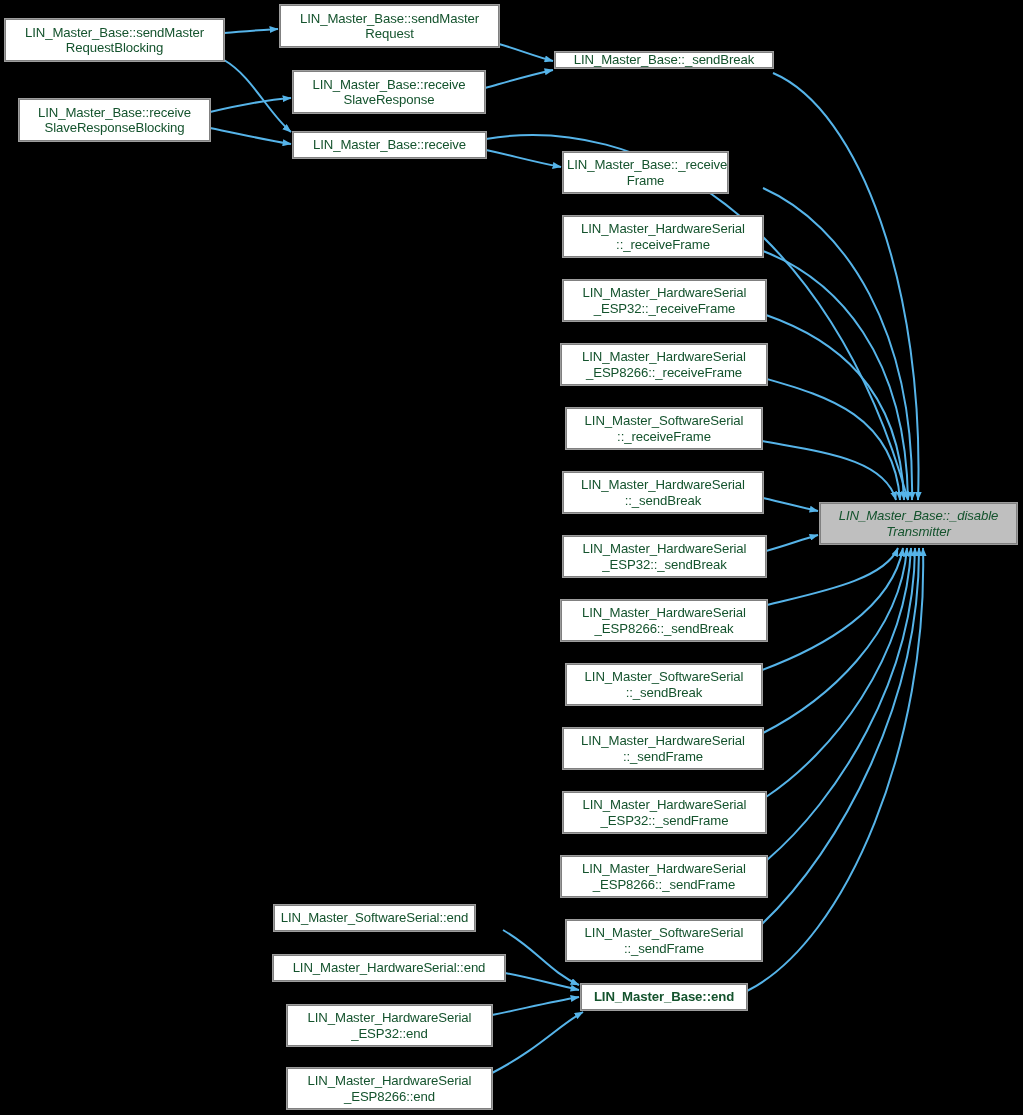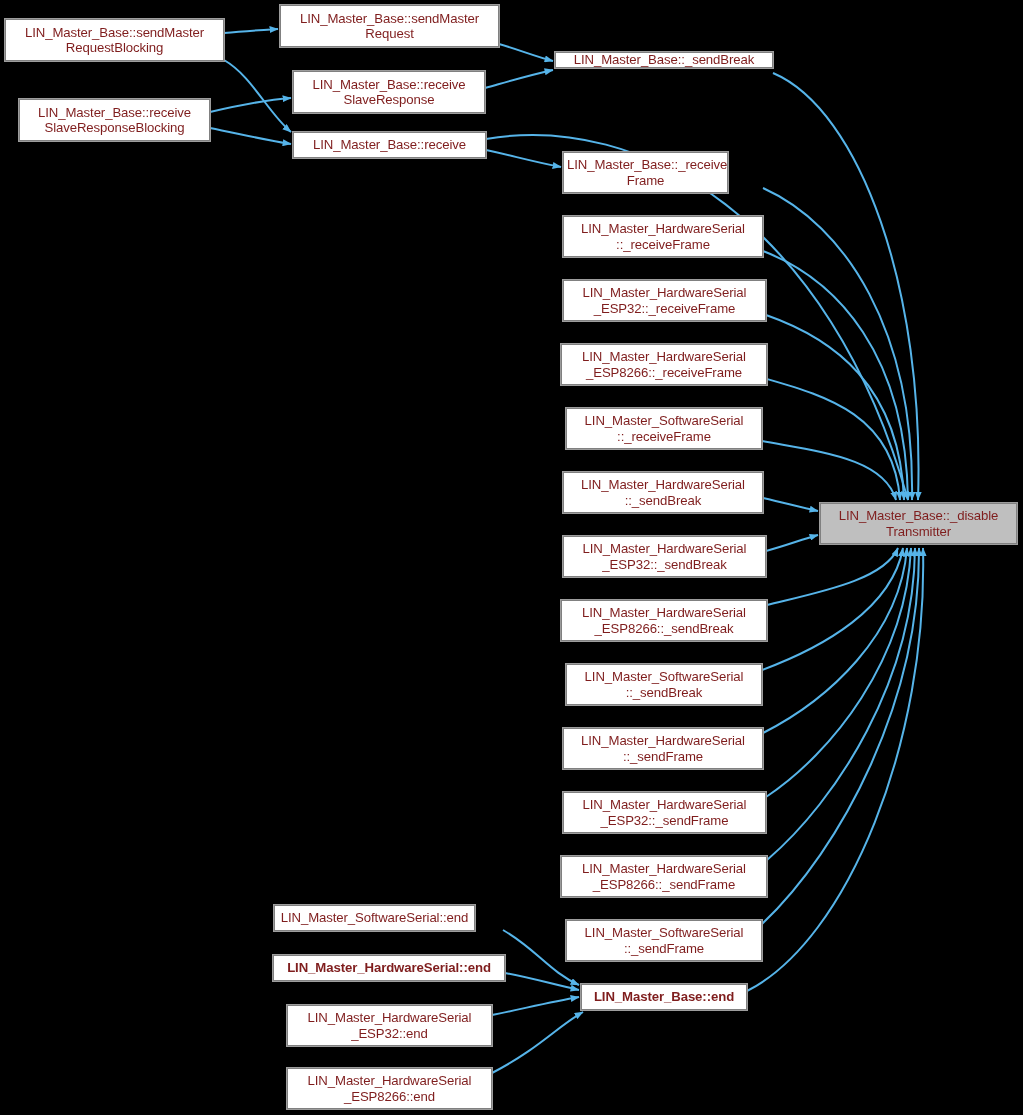--- a/index.html
+++ b/index.html
@@ -22,33 +22,34 @@
     width: 1023px;
     height: 1115px;
     pointer-events: none;
   }
   .gnode {
     position: absolute;
     box-sizing: border-box;
     background: #ffffff;
     border: 1px solid #808080;
     box-shadow: 0 0 0 1px #9d9d9d;
-    color: #7f1d1d;
+    color: #14532d;
     font-size: 13.2px;
     line-height: 15.5px;
     letter-spacing: -0.1px;
     display: flex;
     align-items: center;
     justify-content: center;
     text-align: center;
     white-space: pre-line;
     z-index: 5;
   }
   .gnode.highlight {
     background: #bfbfbf;
+    font-style: italic;
   }
   .gnode .lbl {
     display: block;
     width: 100%;
     padding: 0 3px;
     box-sizing: border-box;
   }
 </style>
 </head>
 <body>
@@ -122,21 +123,21 @@
       <div class="gnode" style="left: 563px; top: 728px; width: 200px; height: 41px;"><span class="lbl">LIN_Master_HardwareSerial
 ::_sendFrame</span></div>
       <div class="gnode" style="left: 563px; top: 792px; width: 203px; height: 41px;"><span class="lbl">LIN_Master_HardwareSerial
 _ESP32::_sendFrame</span></div>
       <div class="gnode" style="left: 561px; top: 856px; width: 206px; height: 41px;"><span class="lbl">LIN_Master_HardwareSerial
 _ESP8266::_sendFrame</span></div>
       <div class="gnode" style="left: 566px; top: 920px; width: 196px; height: 41px;"><span class="lbl">LIN_Master_SoftwareSerial
 ::_sendFrame</span></div>
       <div class="gnode" style="left: 581px; top: 984px; width: 166px; height: 26px; font-weight: bold;"><span class="lbl">LIN_Master_Base::end</span></div>
       <div class="gnode" style="left: 274px; top: 905px; width: 201px; height: 26px;"><span class="lbl">LIN_Master_SoftwareSerial::end</span></div>
-      <div class="gnode" style="left: 273px; top: 955px; width: 232px; height: 26px; font-weight: bold;"><span class="lbl">LIN_Master_HardwareSerial::end</span></div>
+      <div class="gnode" style="left: 273px; top: 955px; width: 232px; height: 26px;"><span class="lbl">LIN_Master_HardwareSerial::end</span></div>
       <div class="gnode" style="left: 287px; top: 1005px; width: 205px; height: 41px;"><span class="lbl">LIN_Master_HardwareSerial
 _ESP32::end</span></div>
       <div class="gnode" style="left: 287px; top: 1068px; width: 205px; height: 41px;"><span class="lbl">LIN_Master_HardwareSerial
 _ESP8266::end</span></div>
       <div class="gnode highlight" style="left: 820px; top: 503px; width: 197px; height: 41px;"><span class="lbl">LIN_Master_Base::_disable
 Transmitter</span></div>
     </div>
 </div>
 
 </body></html>

